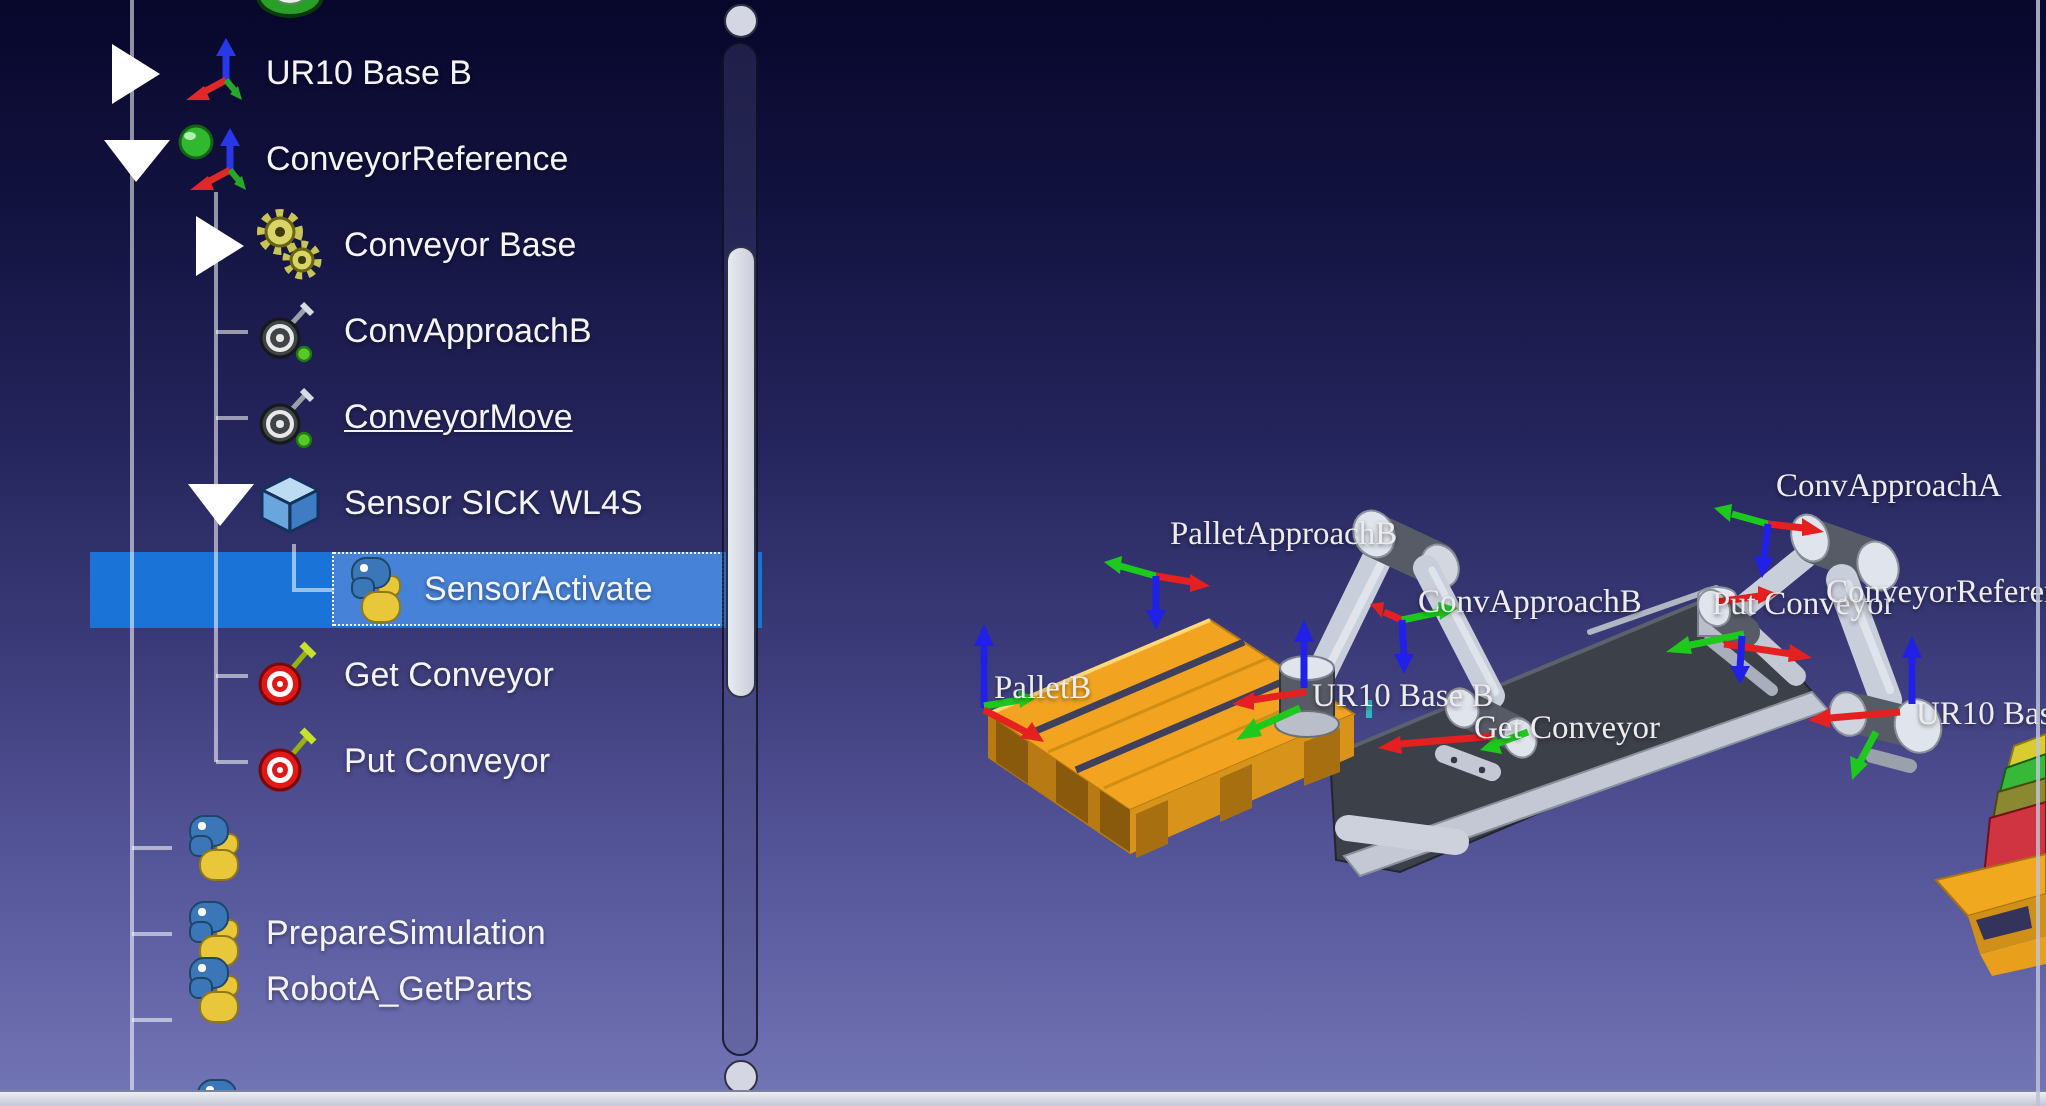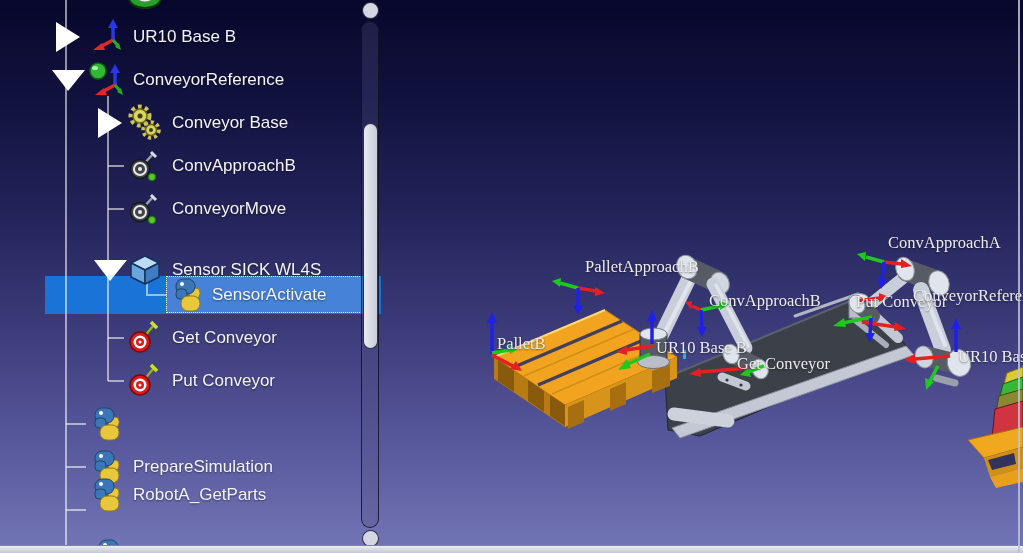--- a/index.html
+++ b/index.html
@@ -269,23 +269,23 @@
         </div>
         <div class="tree-row" style="top: 190px;">
           <span class="row-icon" style="left: 126px;"><svg width="38" height="38" viewBox="0 0 38 38">
     <line x1="16" y1="19" x2="27" y2="7" stroke="#9aa0a8" stroke-width="2.5"></line>
     <line x1="25" y1="5" x2="30" y2="10" stroke="#d8dce2" stroke-width="3"></line>
     <circle cx="14" cy="22" r="9.5" fill="#404448" stroke="#16181a" stroke-width="1.5"></circle>
     <circle cx="14" cy="22" r="6" fill="none" stroke="#e8e8e8" stroke-width="2"></circle>
     <circle cx="14" cy="22" r="2" fill="#e8e8e8"></circle>
     <circle cx="26" cy="30" r="3.5" fill="#58c828" stroke="#1f7a10" stroke-width="1.2"></circle>
             </svg></span>
-          <span class="row-label" style="left: 172px;">ConveyorMove</span>
-        </div>
-        <div class="tree-row" style="top: 251px;">
+          <span class="row-label" style="left: 172px; text-decoration: underline;">ConveyorMove</span>
+        </div>
+        <div class="tree-row" style="top: 233px;">
           <div class="expander" style="left: 94px;"><svg width="34" height="30" viewBox="0 0 34 30">
               <polygon points="0,5 33,5 16,26" fill="#ffffff"></polygon>
             </svg></div>
           <span class="row-icon" style="left: 126px;"><svg width="38" height="38" viewBox="0 0 38 38">
     <polygon points="19,5 33,12 19,19 5,12" fill="#bcdcf4" stroke="#14325c" stroke-width="1.5" stroke-linejoin="round"></polygon>
     <polygon points="5,12 19,19 19,33 5,26" fill="#6aa6de" stroke="#14325c" stroke-width="1.5" stroke-linejoin="round"></polygon>
     <polygon points="19,19 33,12 33,26 19,33" fill="#3e7cc4" stroke="#14325c" stroke-width="1.5" stroke-linejoin="round"></polygon>
             </svg></span>
           <span class="row-label" style="left: 172px;">Sensor SICK WL4S</span>
         </div>

